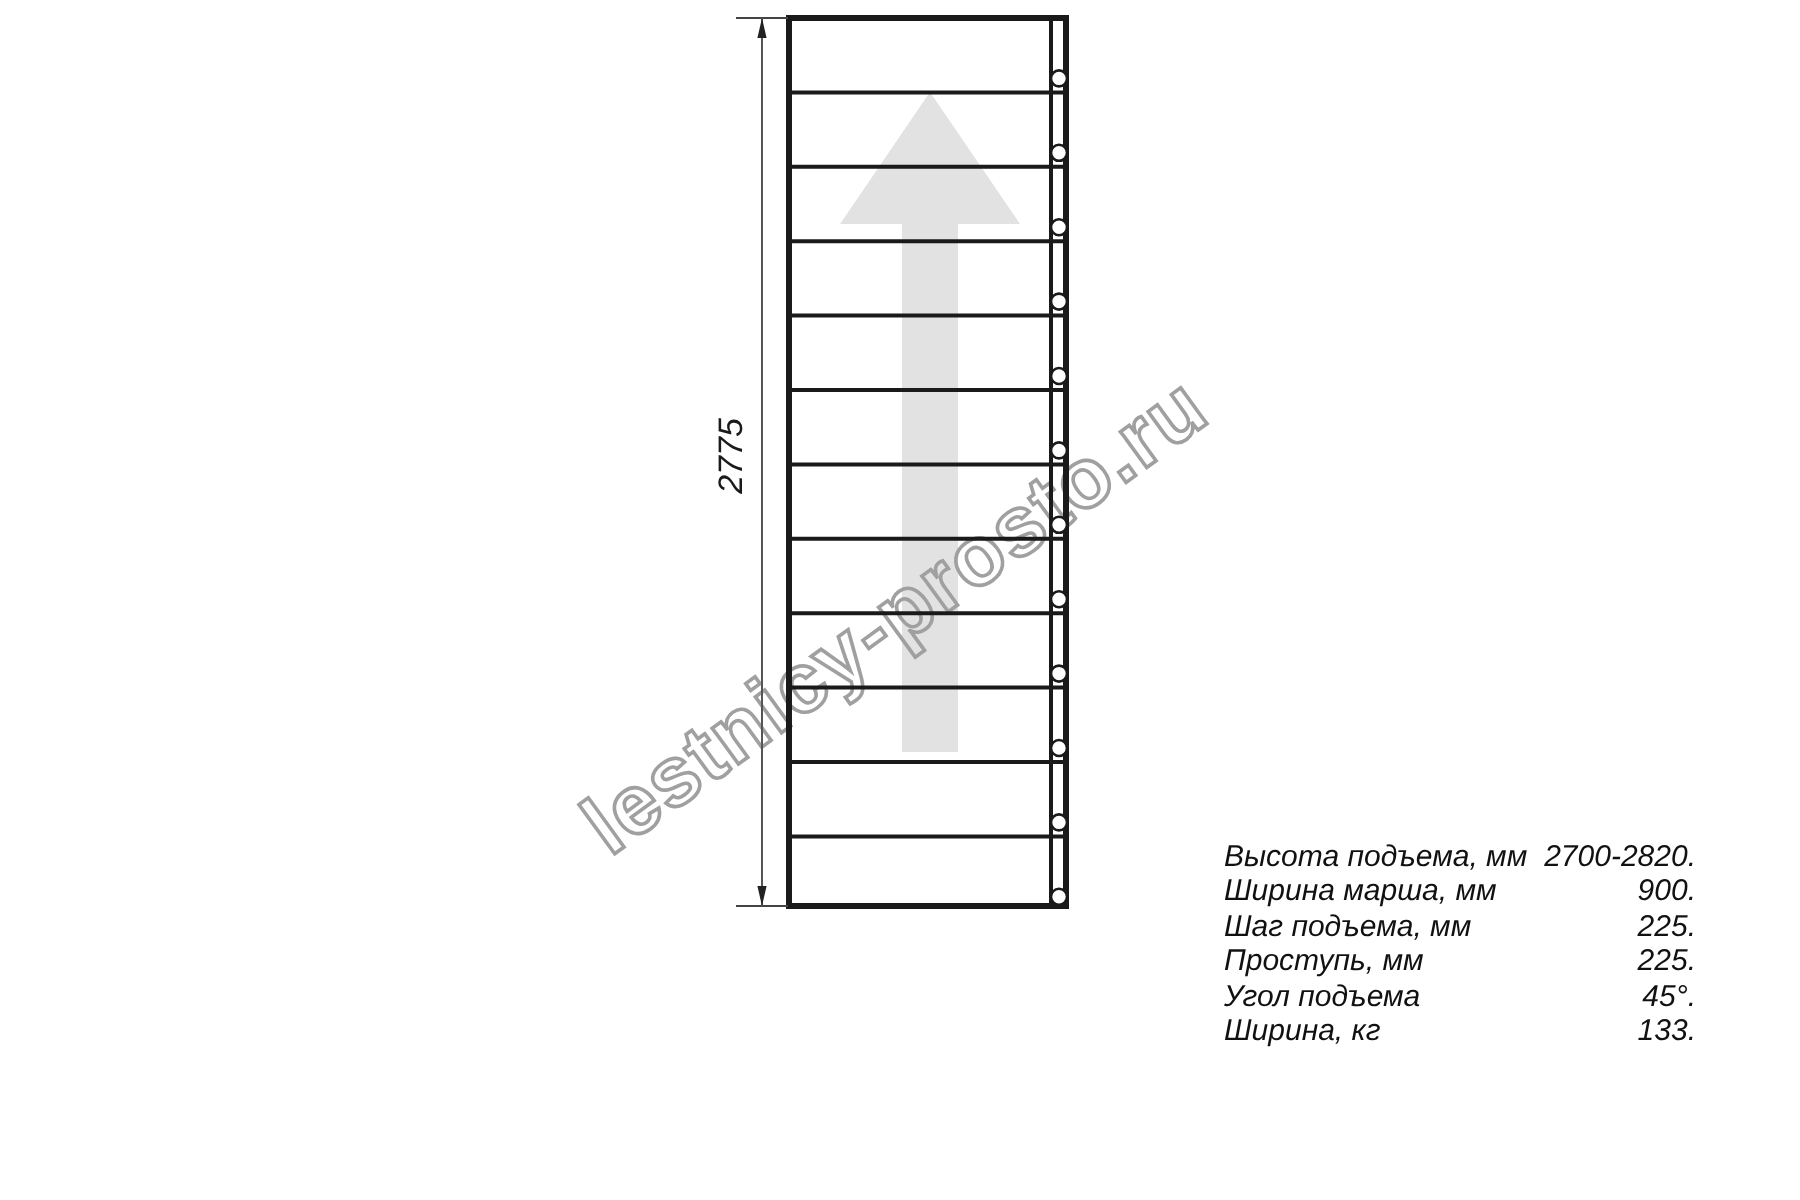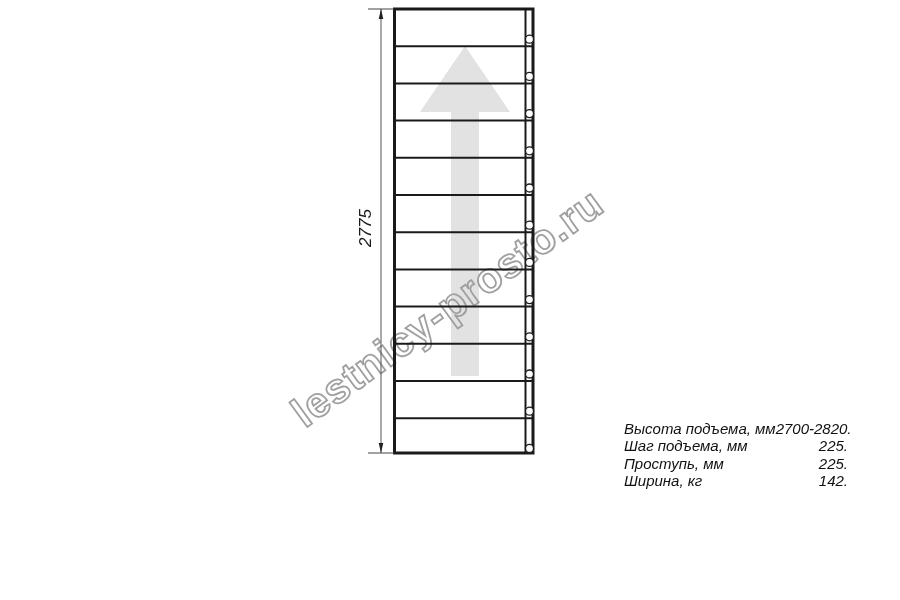--- a/index.html
+++ b/index.html
@@ -18,21 +18,21 @@
   .dimtext{
     font-family:"Liberation Sans",sans-serif;font-style:italic;
     font-size:17px;fill:#1a1a1a;
   }
   .specs{position:absolute;left:612px;top:420px;width:236px;}
   .spec-row{
     display:flex;justify-content:space-between;align-items:baseline;
     font-family:"Liberation Sans",sans-serif;font-style:italic;
     font-size:15px;line-height:17.4px;color:#111;white-space:nowrap;
   }
-  .spec-label{text-align:left;margin-left:12px;}
+  .spec-label{text-align:left;}
   .spec-value{text-align:left;}
 </style>
 </head>
 <body>
 
 <div class="canvas">
 
   <svg class="drawing" width="900" height="600" viewBox="0 0 900 600">
 
     <polygon points="465,46 510,112 479,112 479,376 451,376 451,112 420,112" fill="#e2e2e2"></polygon>
@@ -76,26 +76,34 @@
       <text class="dimtext" x="366" y="233" text-anchor="middle" transform="rotate(-90 366 228)">2775</text>
     </g>
   </svg>
 
   <div class="specs" id="spec-rows">
       <div class="spec-row">
         <span class="spec-label">Высота подъема, мм</span>
         <span class="spec-value">2700-2820.</span>
       </div>
       <div class="spec-row">
+        <span class="spec-label">Ширина марша, мм</span>
+        <span class="spec-value">900.</span>
+      </div>
+      <div class="spec-row">
         <span class="spec-label">Шаг подъема, мм</span>
         <span class="spec-value">225.</span>
       </div>
       <div class="spec-row">
         <span class="spec-label">Проступь, мм</span>
         <span class="spec-value">225.</span>
       </div>
       <div class="spec-row">
+        <span class="spec-label">Угол подъема</span>
+        <span class="spec-value">45°.</span>
+      </div>
+      <div class="spec-row">
         <span class="spec-label">Ширина, кг</span>
-        <span class="spec-value">142.</span>
+        <span class="spec-value">133.</span>
       </div>
     </div>
 
 </div>
 
 </body></html>

